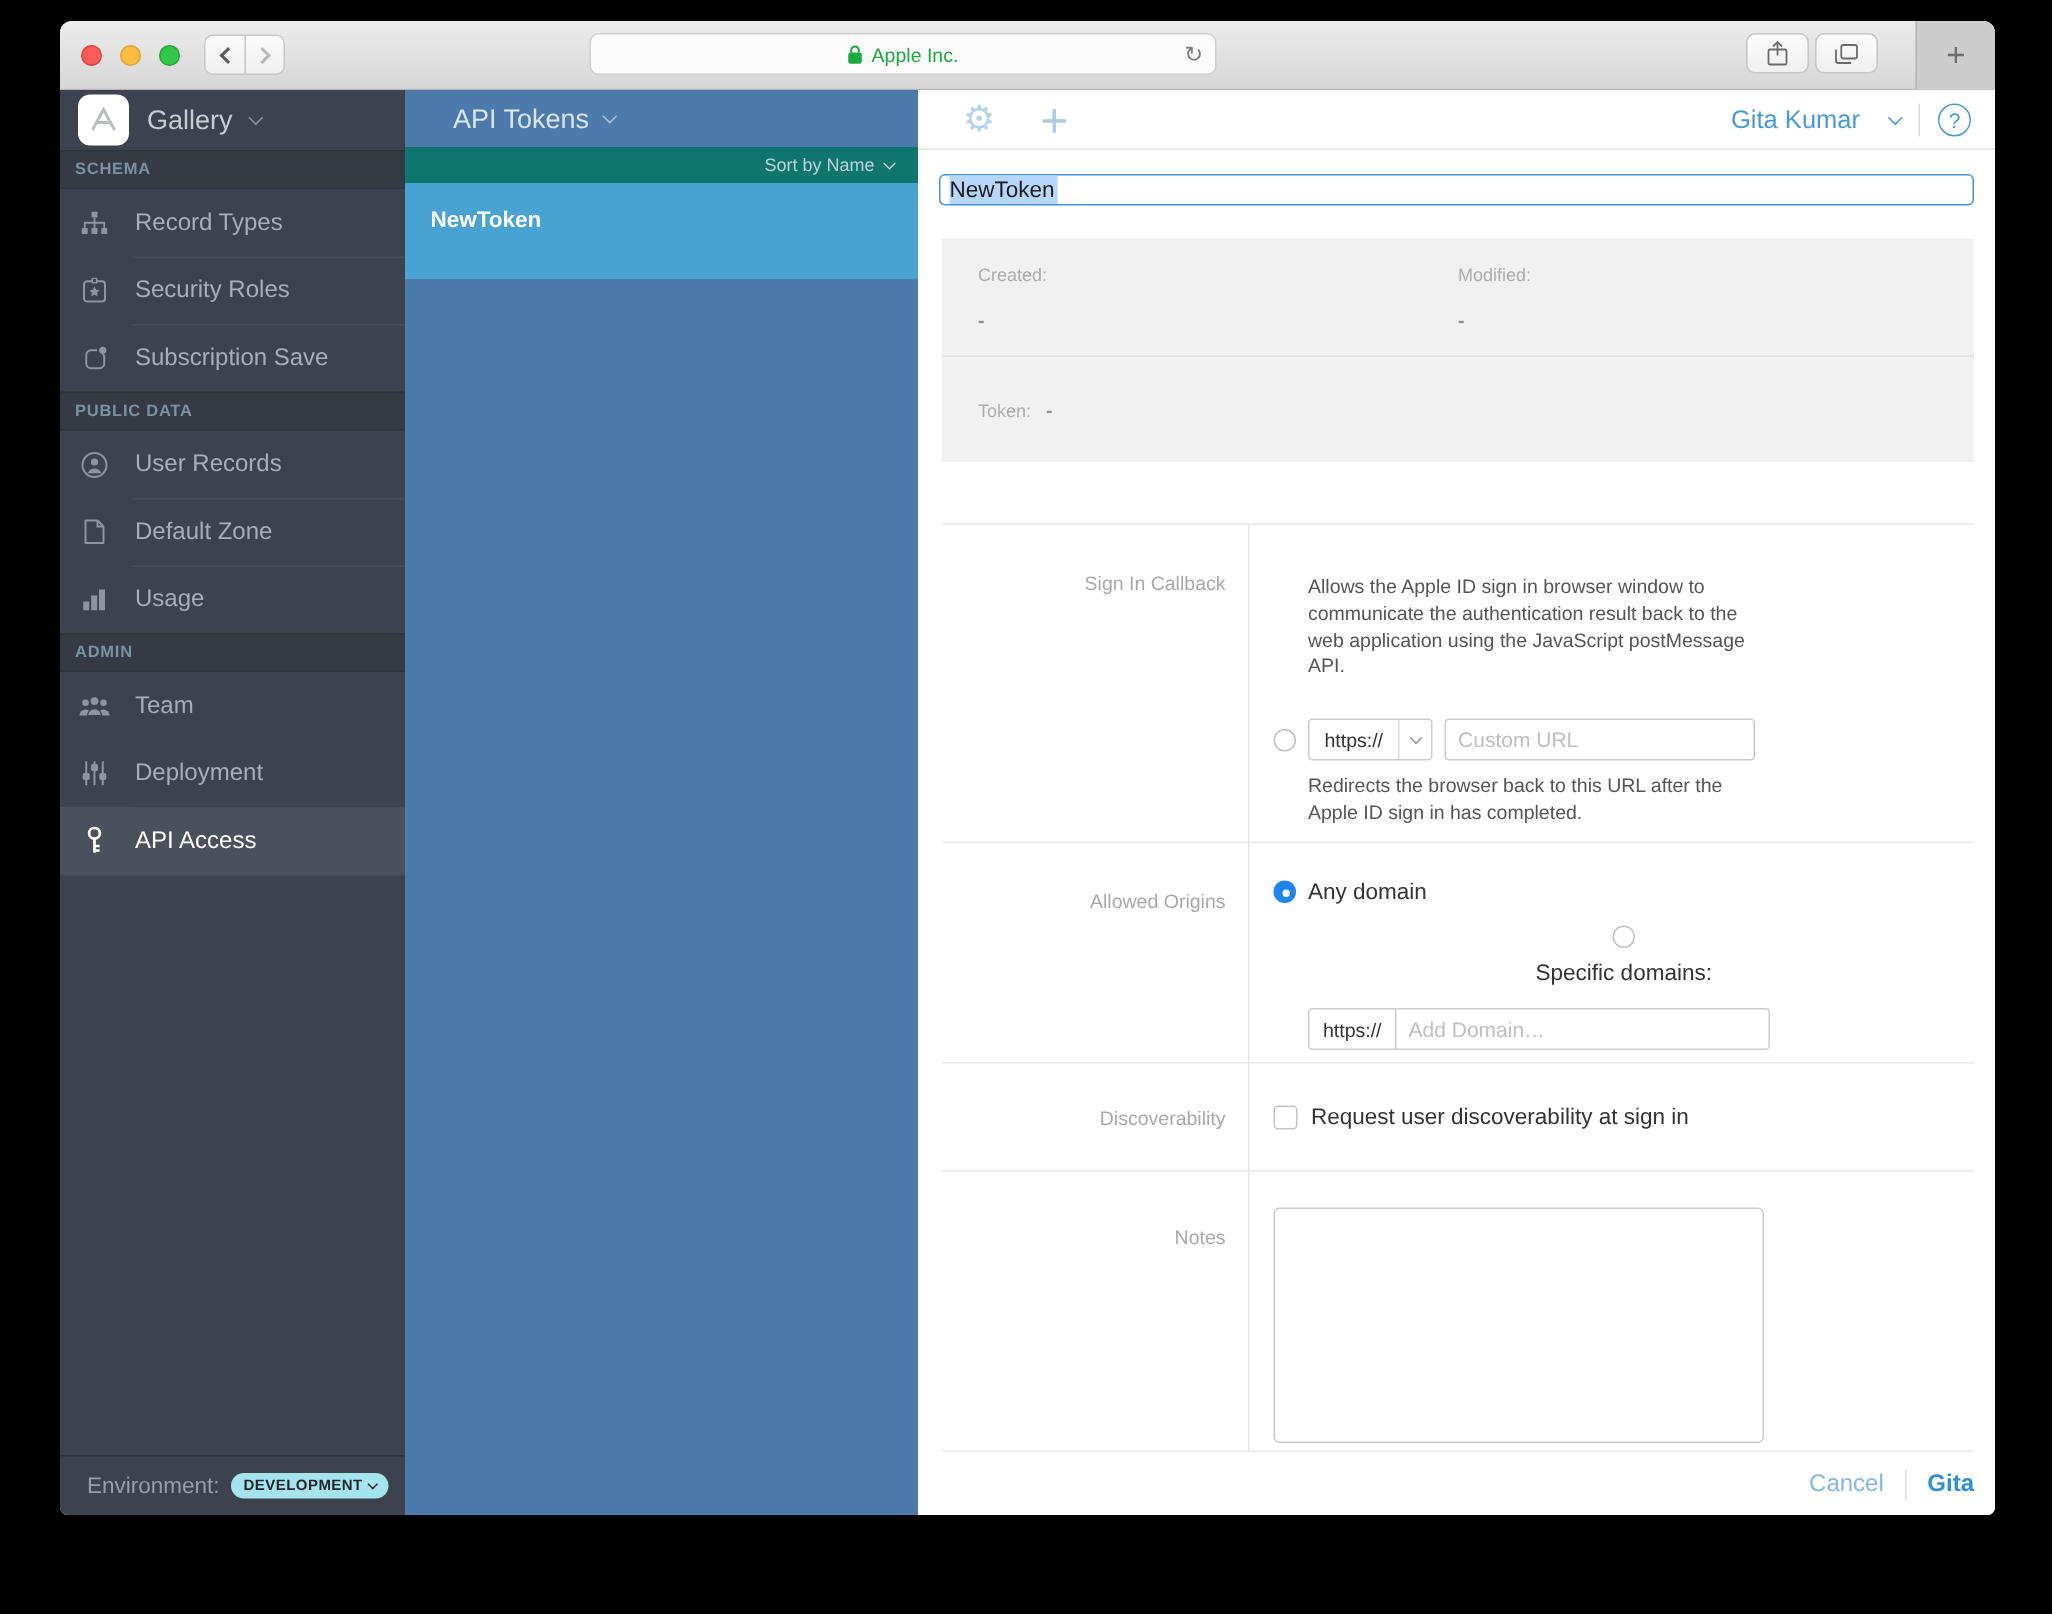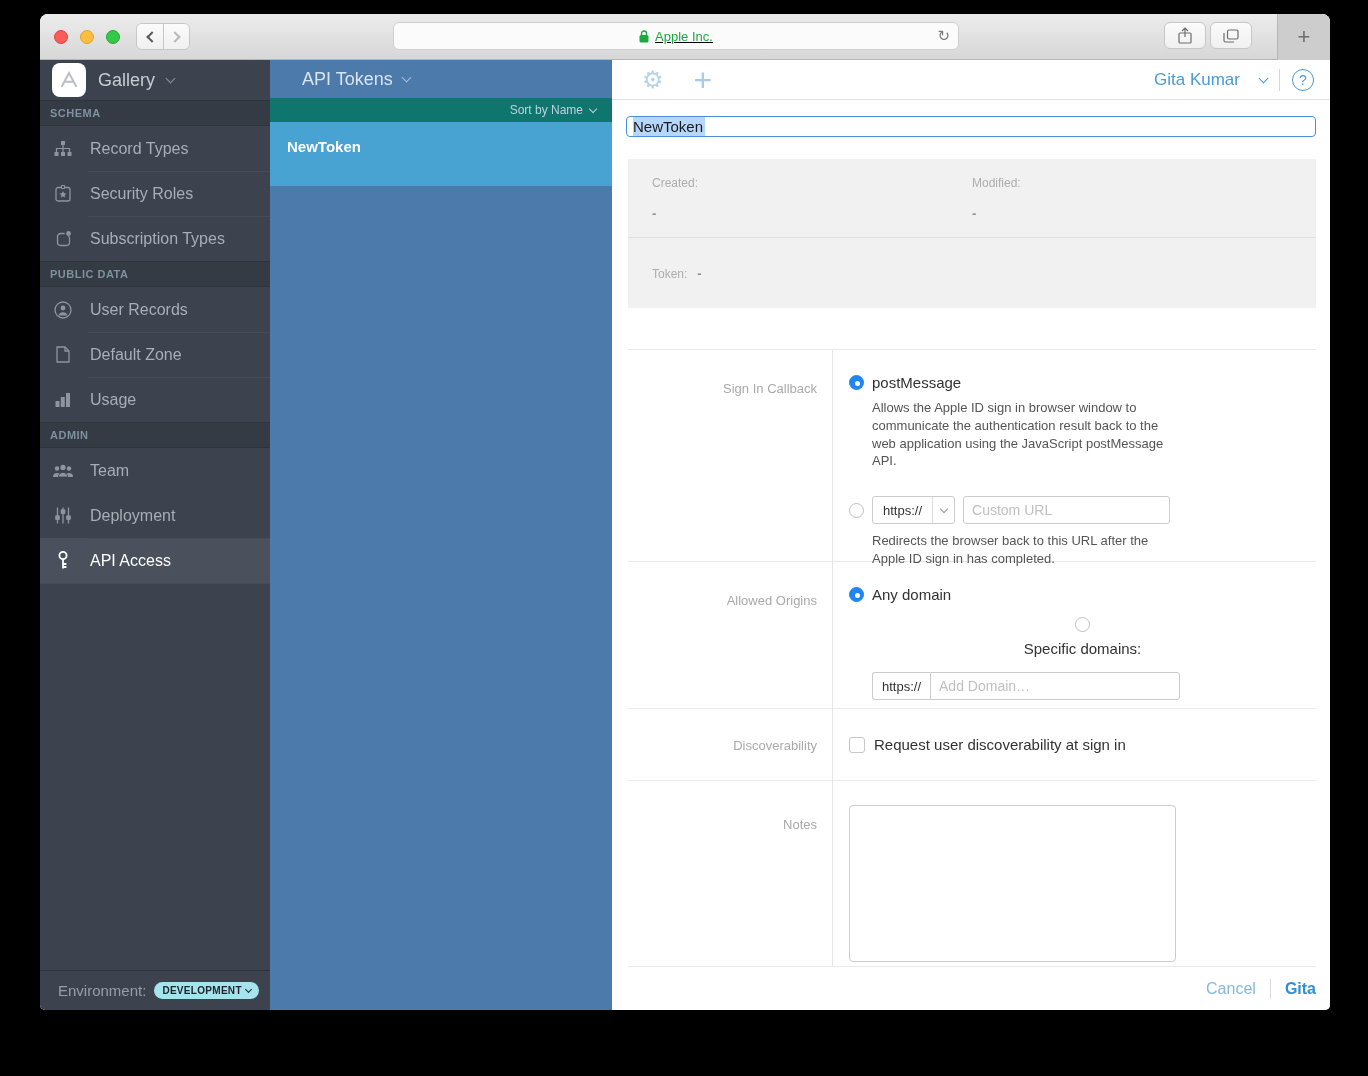--- a/index.html
+++ b/index.html
@@ -17,22 +17,22 @@
   .light { width:14px; height:14px; border-radius:50%; }
   .light.red{ background:#fc5b57; border:1px solid #e2423f;}
   .light.yellow{ background:#fdbe40; border:1px solid #e0a431;}
   .light.green{ background:#34c848; border:1px solid #27a533;}
   .navgroup { display:flex; margin-left:16px; border:1px solid #c7c7c7; border-radius:6px; overflow:hidden; height:27px; }
   .navbtn { width:26px; display:flex; align-items:center; justify-content:center; background:linear-gradient(#fbfbfb,#f0f0f0); }
   .navbtn + .navbtn { border-left:1px solid #c7c7c7; }
   .chev { width:8px; height:8px; border-right:2px solid #5a5a5a; border-bottom:2px solid #5a5a5a; }
   .chev.left { transform:rotate(135deg); margin-left:3px;}
   .chev.right{ transform:rotate(-45deg); border-color:#b9b9b9; margin-right:3px;}
-  .addressbar { position:absolute; left:353px; top:8px; width:566px; height:28px; background:#fbfbfb;
-                border:1px solid #cfcfcf; border-radius:6px; display:flex; align-items:center; justify-content:center;text-decoration:underline; }
+  .addressbar { position:absolute; left:353px; top:8px; width:418px; height:28px; background:#fbfbfb;
+                border:1px solid #cfcfcf; border-radius:6px; display:flex; align-items:center; justify-content:center; }
   .addr-center { display:flex; align-items:center; gap:6px; }
   .addr-text { color:#1ba83e; font-size:13px; }
   .reload { position:absolute; right:8px; color:#7d7d7d; font-size:15px; }
   .chromebtns { position:absolute; right:78px; top:8px; display:flex; gap:4px; }
   .chromebtn { width:42px; height:27px; border:1px solid #c7c7c7; border-radius:6px;
                background:linear-gradient(#fbfbfb,#f0f0f0); display:flex; align-items:center; justify-content:center; }
   .newtab { position:absolute; right:0; top:0; width:53px; height:46px; background:#cdcdcd;
             border-left:1px solid #b6b6b6; display:flex; align-items:center; justify-content:center;
             color:#6e6e6e; font-size:22px; font-weight:300; }
 
@@ -221,21 +221,21 @@
           </span>
           <span>Security Roles</span>
         </div>
         <div class="side-item">
           <span class="ic">
             <svg width="17" height="17" viewBox="0 0 17 17">
                 <path d="M13 5.5 a3 3 0 0 1 1.5 2.8 v4 a3.2 3.2 0 0 1-3.2 3.2 h-5.6 a3.2 3.2 0 0 1-3.2-3.2 v-5.6 a3.2 3.2 0 0 1 3.2-3.2 h4" fill="none" stroke="#8d95a1" stroke-width="1.3"></path>
                 <circle cx="13.5" cy="3.5" r="2.4" fill="#8d95a1"></circle>
               </svg>
           </span>
-          <span>Subscription Types</span>
+          <span>Subscription Save</span>
         </div>
 
         <div class="side-section">
           <span>PUBLIC DATA</span>
         </div>
         <div class="side-item">
           <span class="ic">
             <svg width="18" height="18" viewBox="0 0 18 18">
                 <circle cx="9" cy="9" r="8" fill="none" stroke="#8d95a1" stroke-width="1.3"></circle>
                 <circle cx="9" cy="7" r="2.4" fill="#8d95a1"></circle>
@@ -370,24 +370,20 @@
               <span class="meta-label">Token:</span>
               <span class="meta-value" style="margin-top:0;">-</span>
             </div>
           </div>
 
           <div class="form">
 
             <div class="frow" style="height:212px;">
               <div class="fl" style="padding-top:31px;">Sign In Callback</div>
               <div class="fc" style="padding-top:24px;">
-                <div class="optline">
-                  <div class="radio on"></div>
-                  <span class="optlabel">postMessage</span>
-                </div>
                 <div class="desc">Allows the Apple ID sign in browser window to communicate the authentication result back to the web application using the JavaScript postMessage API.</div>
                 <div class="urlrow">
                   <div class="radio"></div>
                   <div class="selbox">
                     <span class="scheme">https://</span>
                     <div class="selchev-wrap">
                         <div class="selchev"></div>
                       </div>
                   </div>
                   <input class="txt" style="width: 207px;" placeholder="Custom URL">

